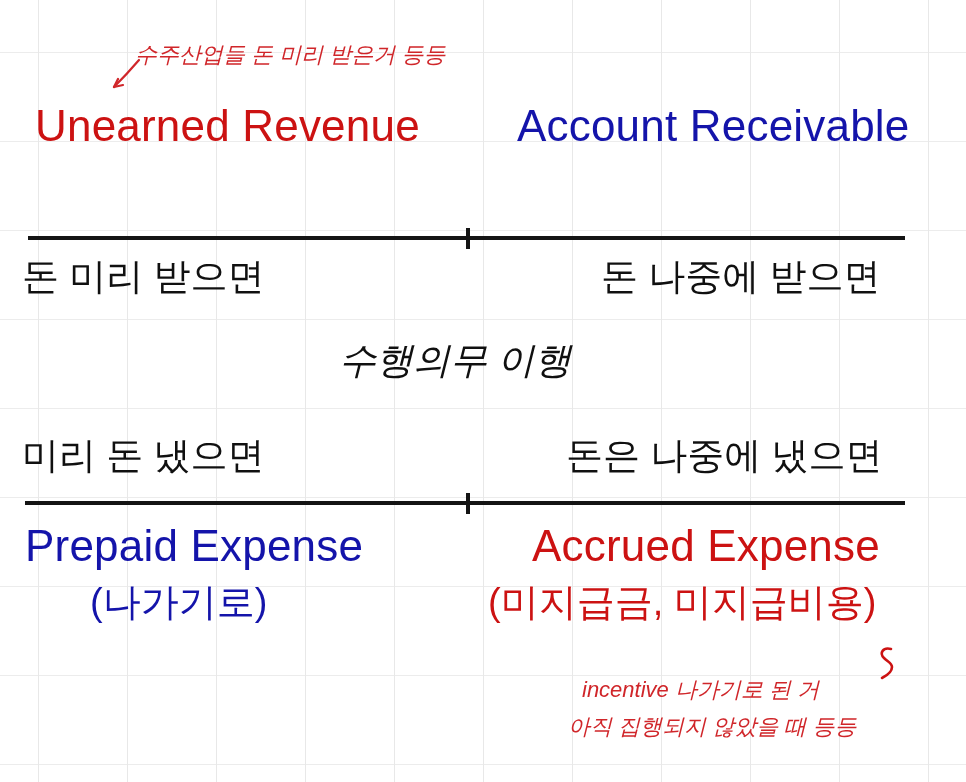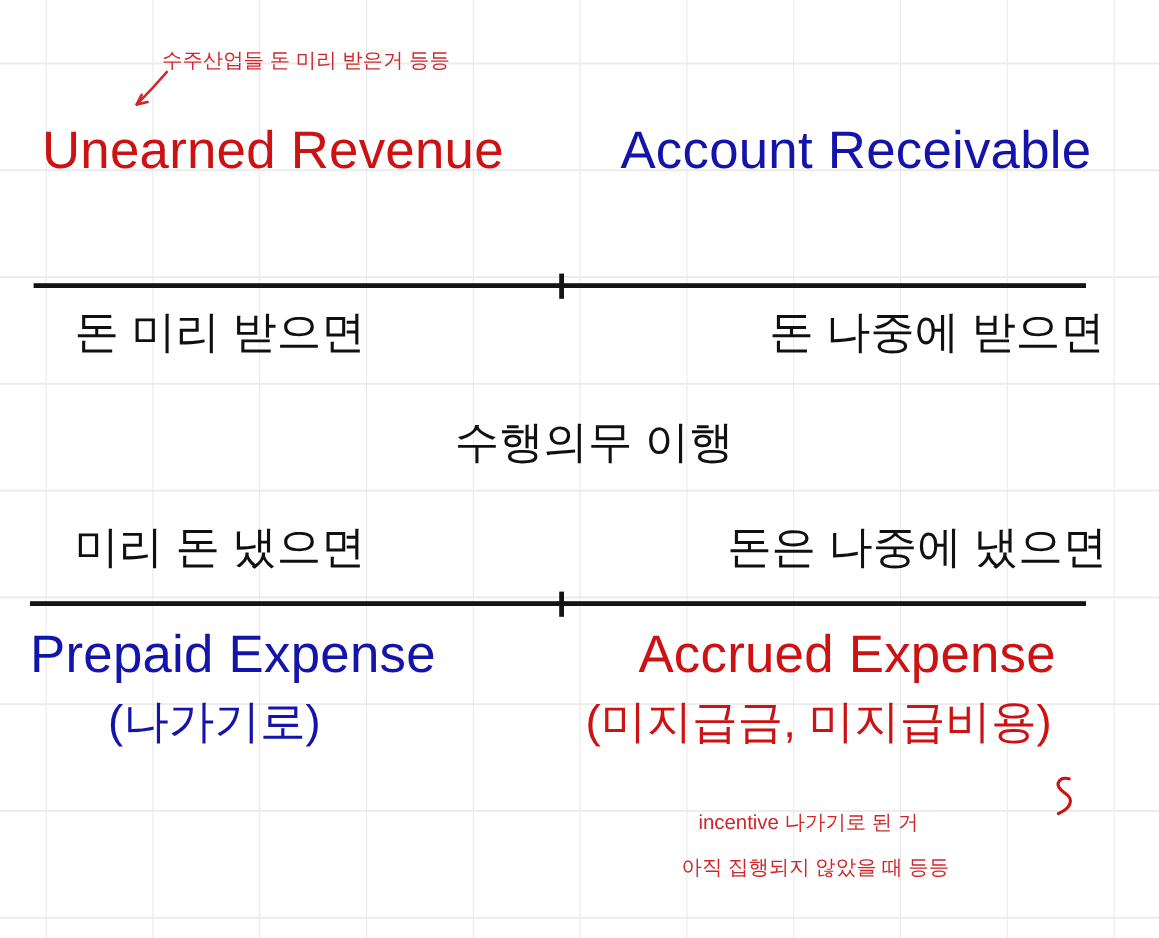--- a/index.html
+++ b/index.html
@@ -36,28 +36,28 @@
     font-size: 38px;
     font-weight: 400;
   }
   .red   { color: #cc1212; }
   .blue  { color: #1414aa; }
 
   .mid-ko {
     font-size: 37px;
     font-weight: 400;
     color: #101010;
-    margin-left: 40px;
   }
 
   .annot {
-    font-size: 17px;
+    font-size: 22px;
     color: #d0262a;
     font-weight: 400;
     line-height: 1.35;
+    font-style: italic;
   }
 
   .rule {
     position: absolute;
     height: 0;
     border-top: 4px solid #141414;
   }
   .tick {
     position: absolute;
     width: 0;
@@ -82,21 +82,21 @@
   <div class="txt term-en red" style="left:35px; top:104px;">Unearned Revenue</div>
 
   <div class="txt term-en blue" style="left:517px; top:104px;">Account Receivable</div>
 
   <div class="rule" style="left:28px; top:236px; width:877px;"></div>
   <div class="tick" style="left:466px; top:228px; height:21px;"></div>
 
   <div class="txt mid-ko" style="left:22px; top:258px;">돈 미리 받으면</div>
   <div class="txt mid-ko" style="left:601px; top:258px;">돈 나중에 받으면</div>
 
-  <div class="txt mid-ko" style="left:339px; top:350px;">수행의무 이행</div>
+  <div class="txt mid-ko" style="left:339px; top:342px;font-style:italic;">수행의무 이행</div>
 
   <div class="txt mid-ko" style="left:22px; top:437px;">미리 돈 냈으면</div>
   <div class="txt mid-ko" style="left:566px; top:437px;">돈은 나중에 냈으면</div>
 
   <div class="rule" style="left:25px; top:501px; width:880px;"></div>
   <div class="tick" style="left:466px; top:493px; height:21px;"></div>
 
   <div class="txt term-en blue" style="left:25px; top:524px;">Prepaid Expense</div>
   <div class="txt term-ko blue" style="left:90px; top:583px;">(나가기로)</div>
 

